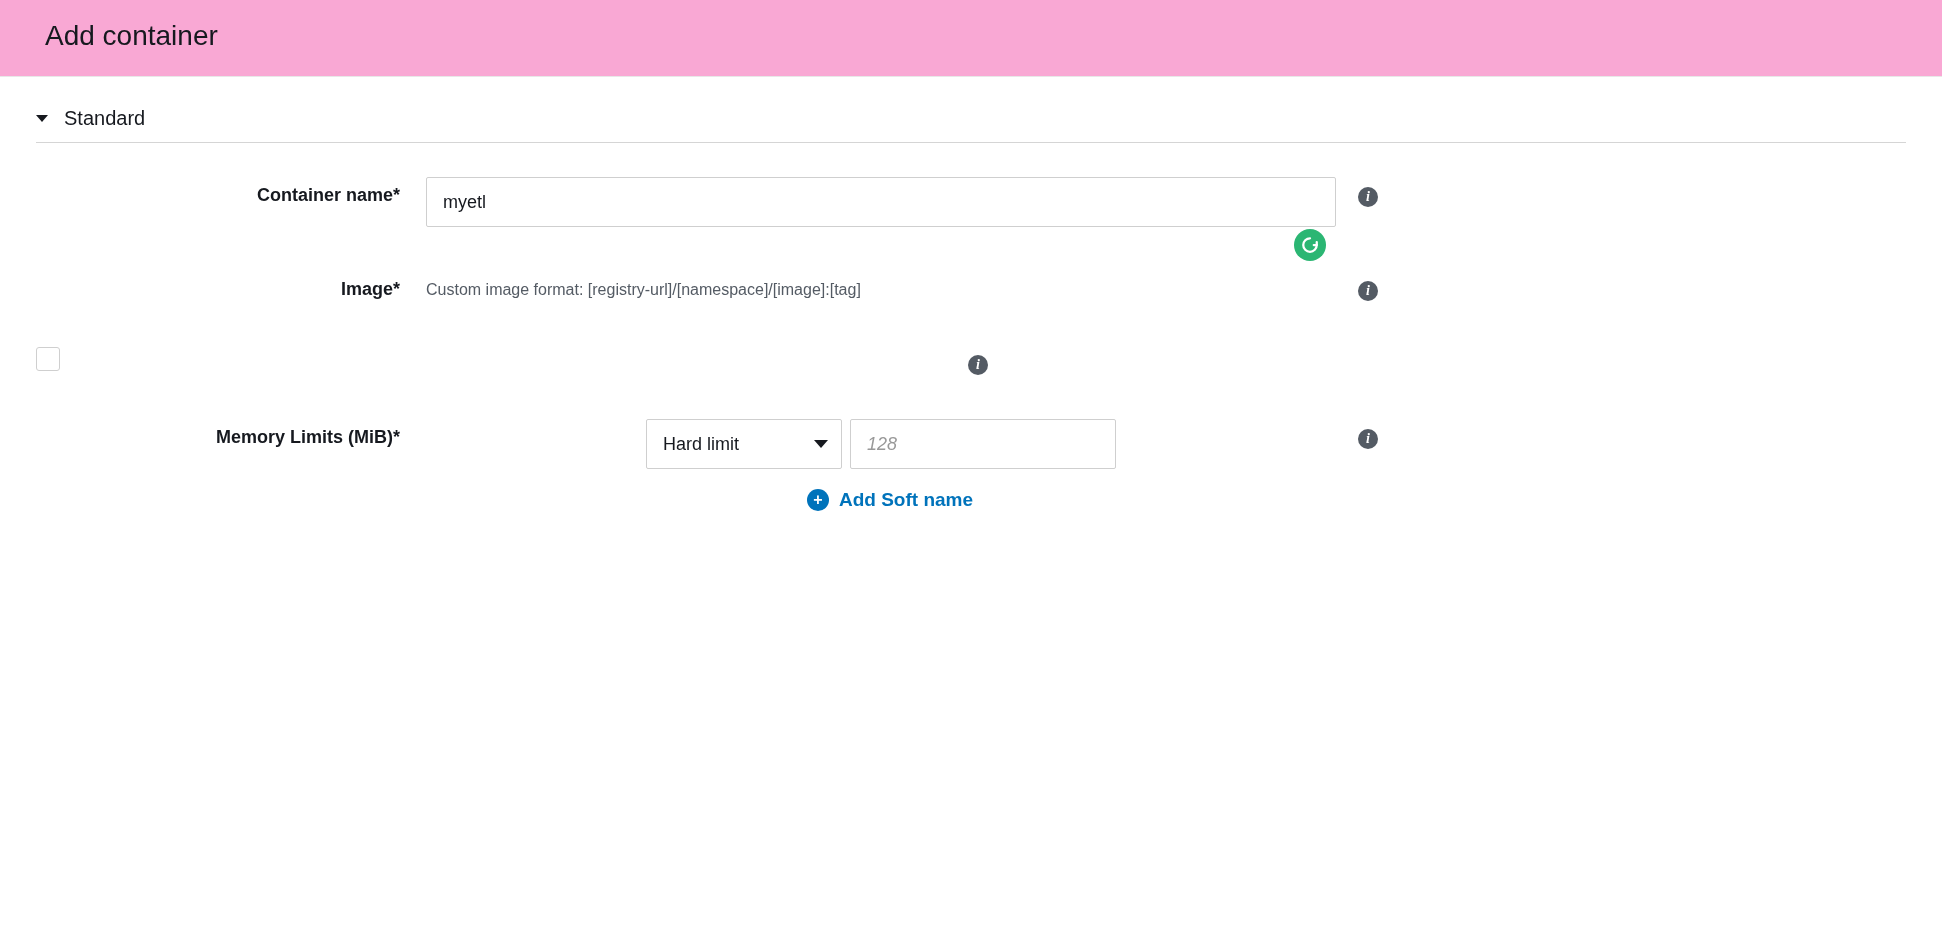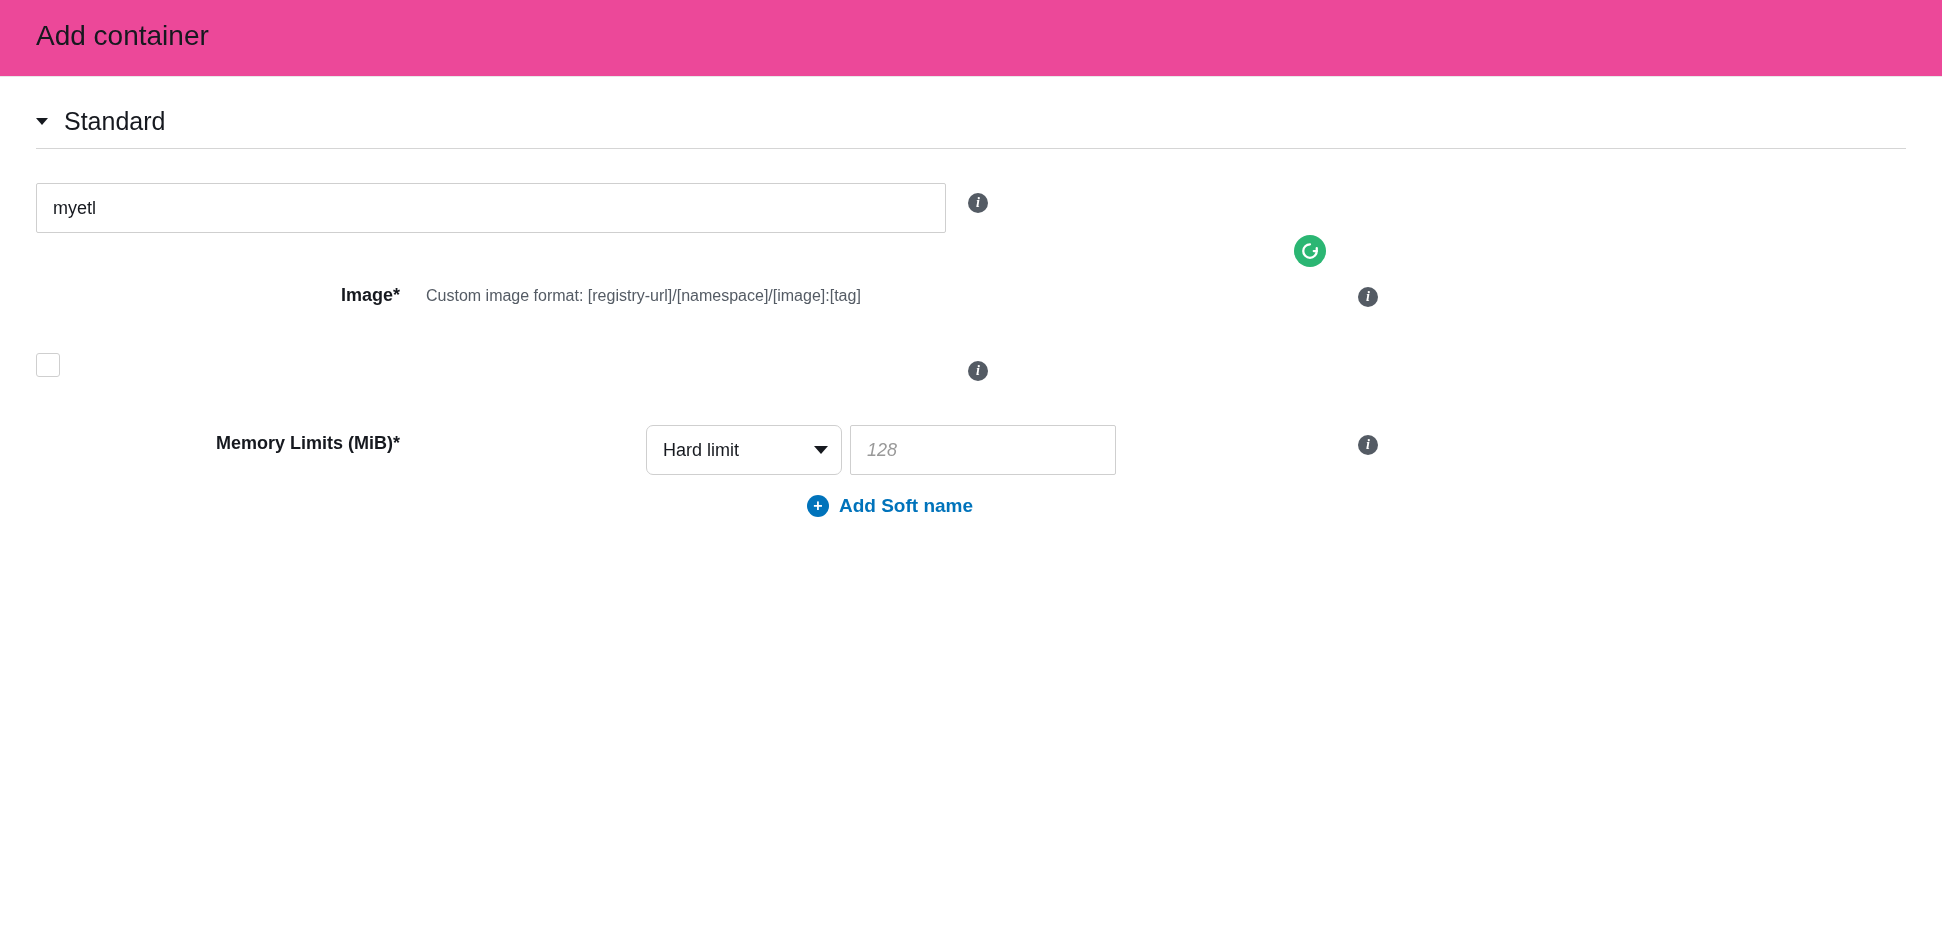--- a/index.html
+++ b/index.html
@@ -3,22 +3,22 @@
 <meta charset="utf-8">
 <style>
   * { box-sizing: border-box; margin: 0; padding: 0; }
   body {
     font-family: "Amazon Ember", "Helvetica Neue", Helvetica, Arial, sans-serif;
     color: #16191f;
     background: #ffffff;
     font-size: 14px;
   }
   .header-bar {
-    background: #ec4899;
-    padding: 20px 36px 24px 36px;
+    background: #f9a8d4;
+    padding: 20px 36px 24px 45px;
     border-bottom: 1px solid #e8e8e8;
   }
   .header-title {
     font-size: 28px;
     font-weight: 400;
     color: #16191f;
   }
   .content {
     padding: 30px 36px;
   }
@@ -30,21 +30,21 @@
     padding-bottom: 12px;
   }
   .collapse-caret {
     width: 0; height: 0;
     border-left: 6px solid transparent;
     border-right: 6px solid transparent;
     border-top: 7px solid #16191f;
     cursor: pointer;
   }
   .section-title {
-    font-size: 25px;
+    font-size: 20px;
     font-weight: 400;
     text-align: right;
   }
   .form-area {
     margin-top: 34px;
   }
   .form-row {
     display: flex;
     align-items: flex-start;
     margin-bottom: 44px;
@@ -134,21 +134,21 @@
     align-items: center;
   }
   .select-wrap {
     position: relative;
     width: 196px;
   }
   .select-input {
     width: 100%;
     height: 50px;
     border: 1px solid #cfcfcf;
-    border-radius: 7px;
+    border-radius: 2px;
     padding: 0 40px 0 16px;
     font-size: 18px;
     font-family: inherit;
     color: #16191f;
     background: #fff;
     appearance: none;
     -webkit-appearance: none;
     cursor: pointer;
     outline: none;
   }
@@ -227,20 +227,21 @@
 <div class="content">
 
   <div class="section-header">
     <div class="collapse-caret"></div>
     <div class="section-title">Standard</div>
   </div>
 
   <div class="form-area">
 
     <div class="form-row">
+      <div class="label-col">Container name*</div>
       <div class="field-col">
         <input type="text" class="text-input" value="myetl" style="">
       </div>
       <div class="info-col">
         <div class="info-icon">i</div>
       </div>
     </div>
 
     <div class="form-row">
       <div class="label-col">Image*</div>

